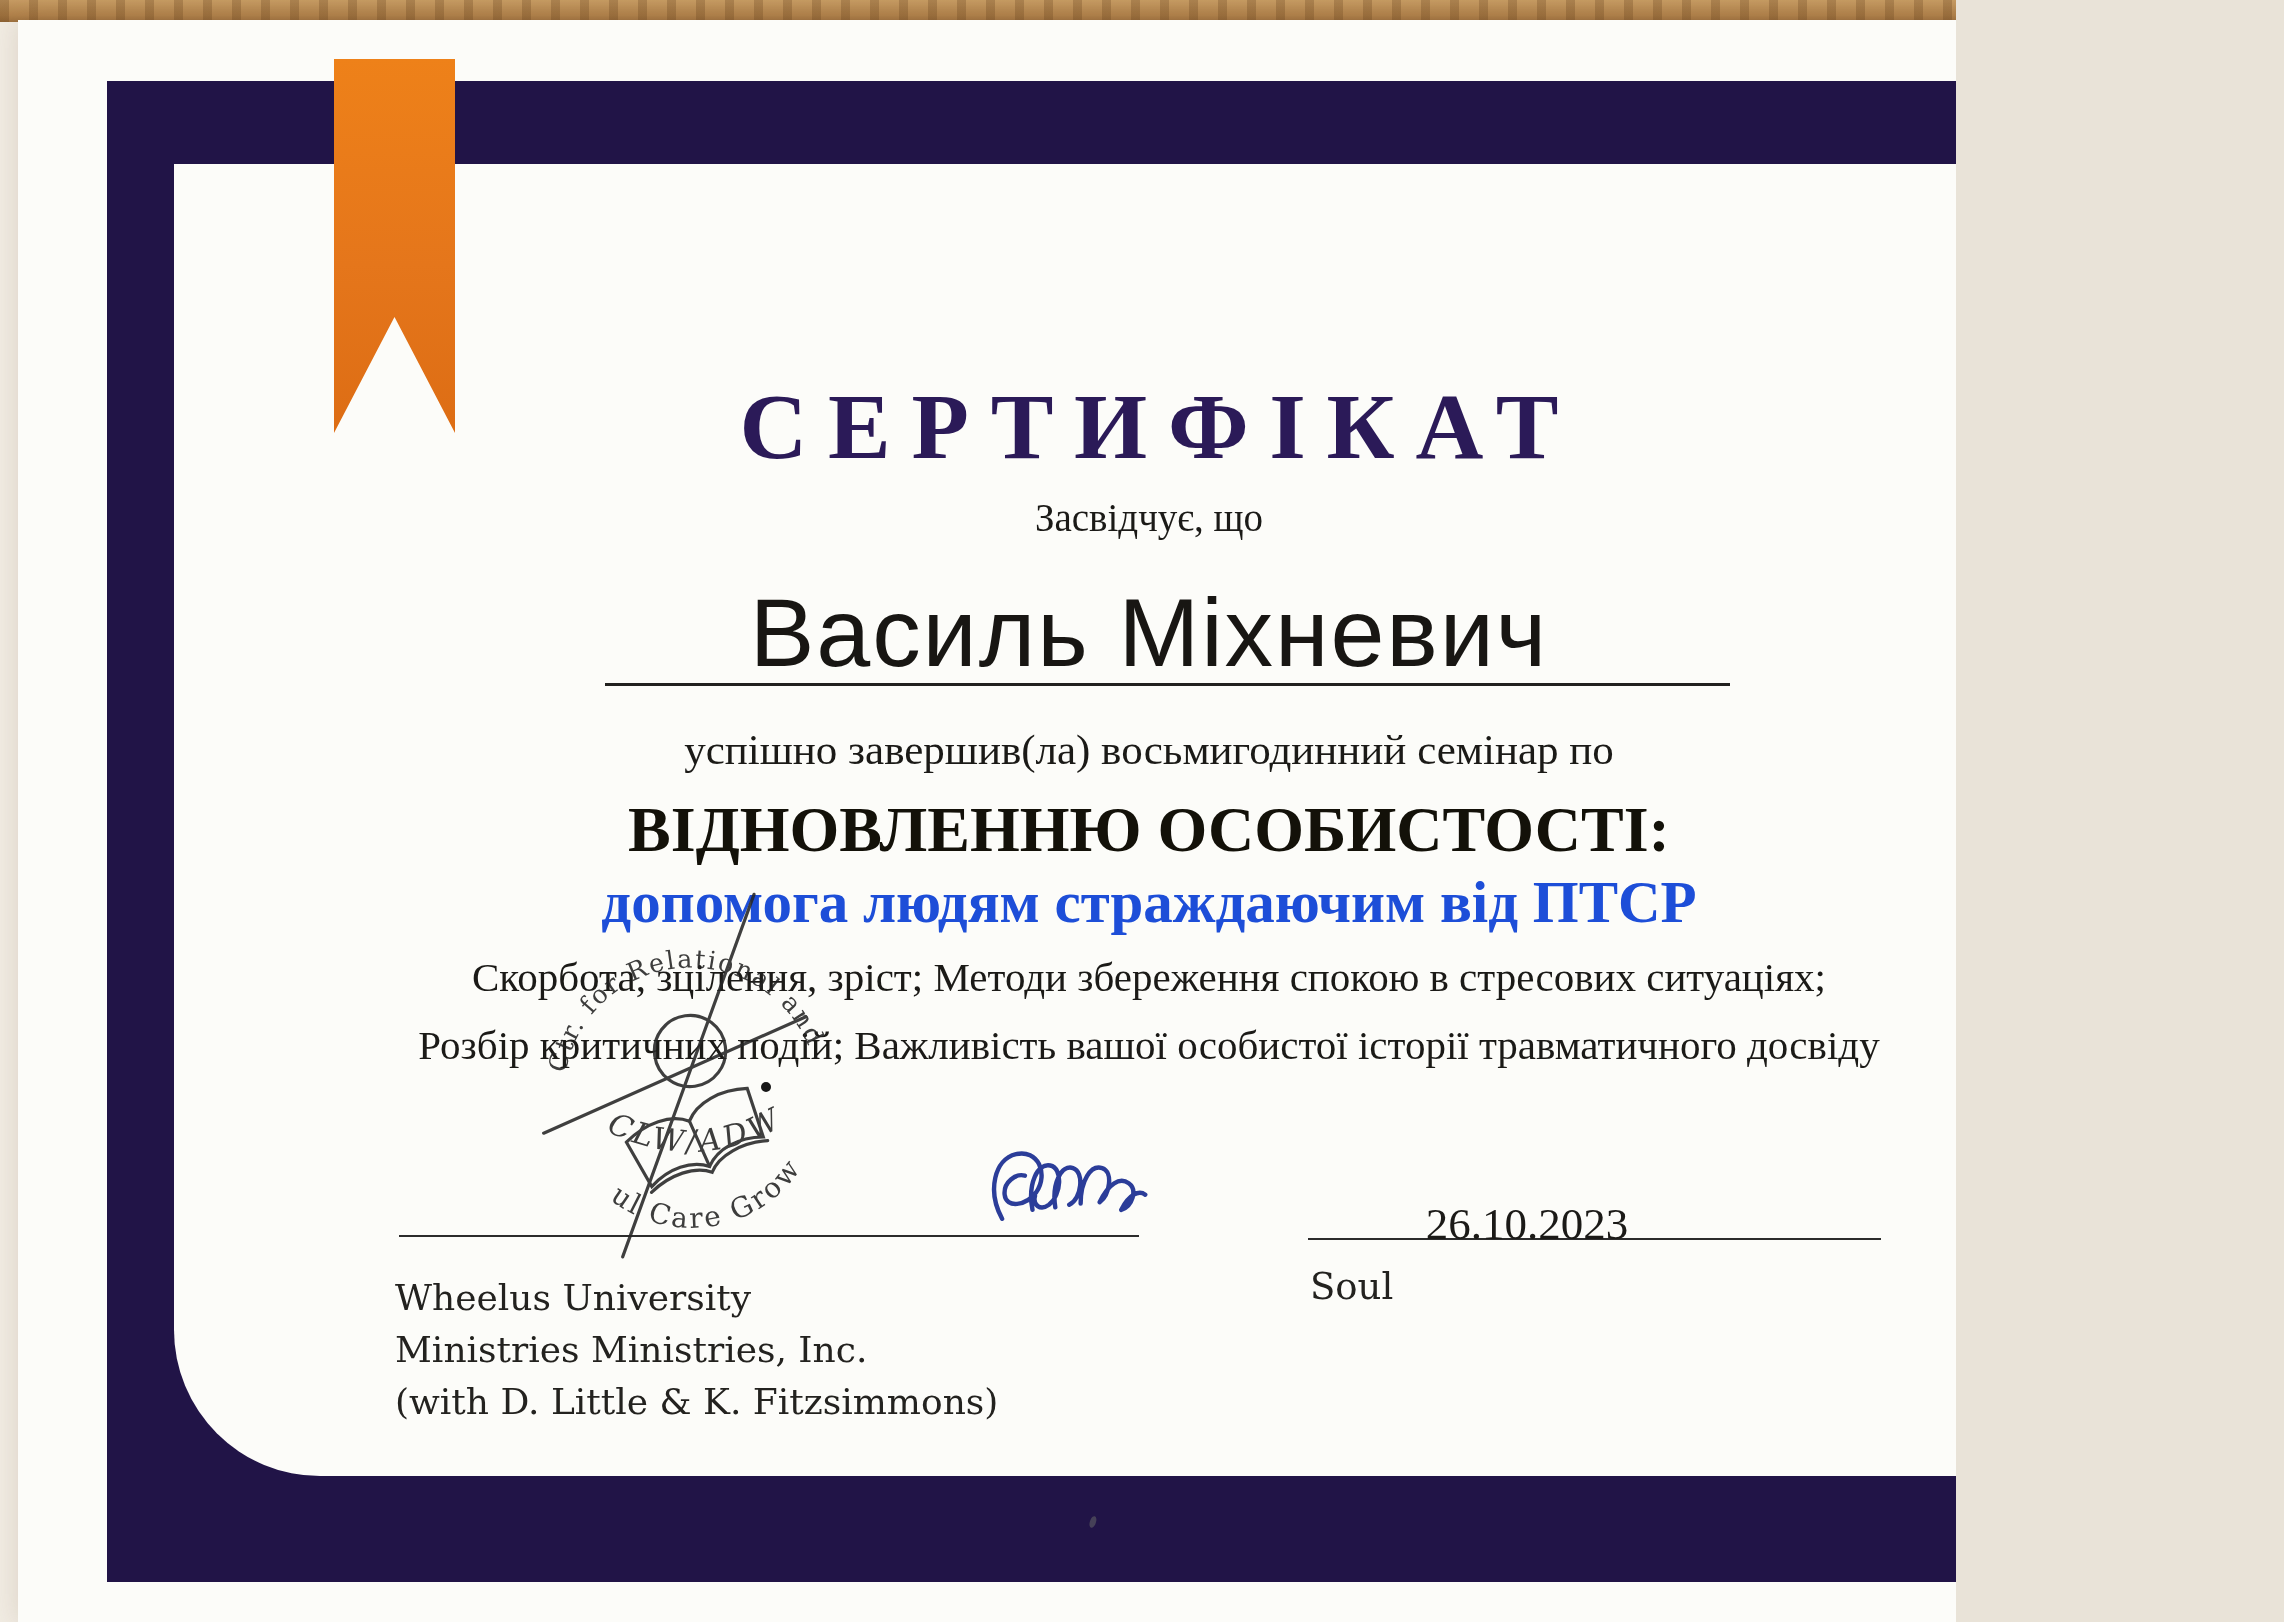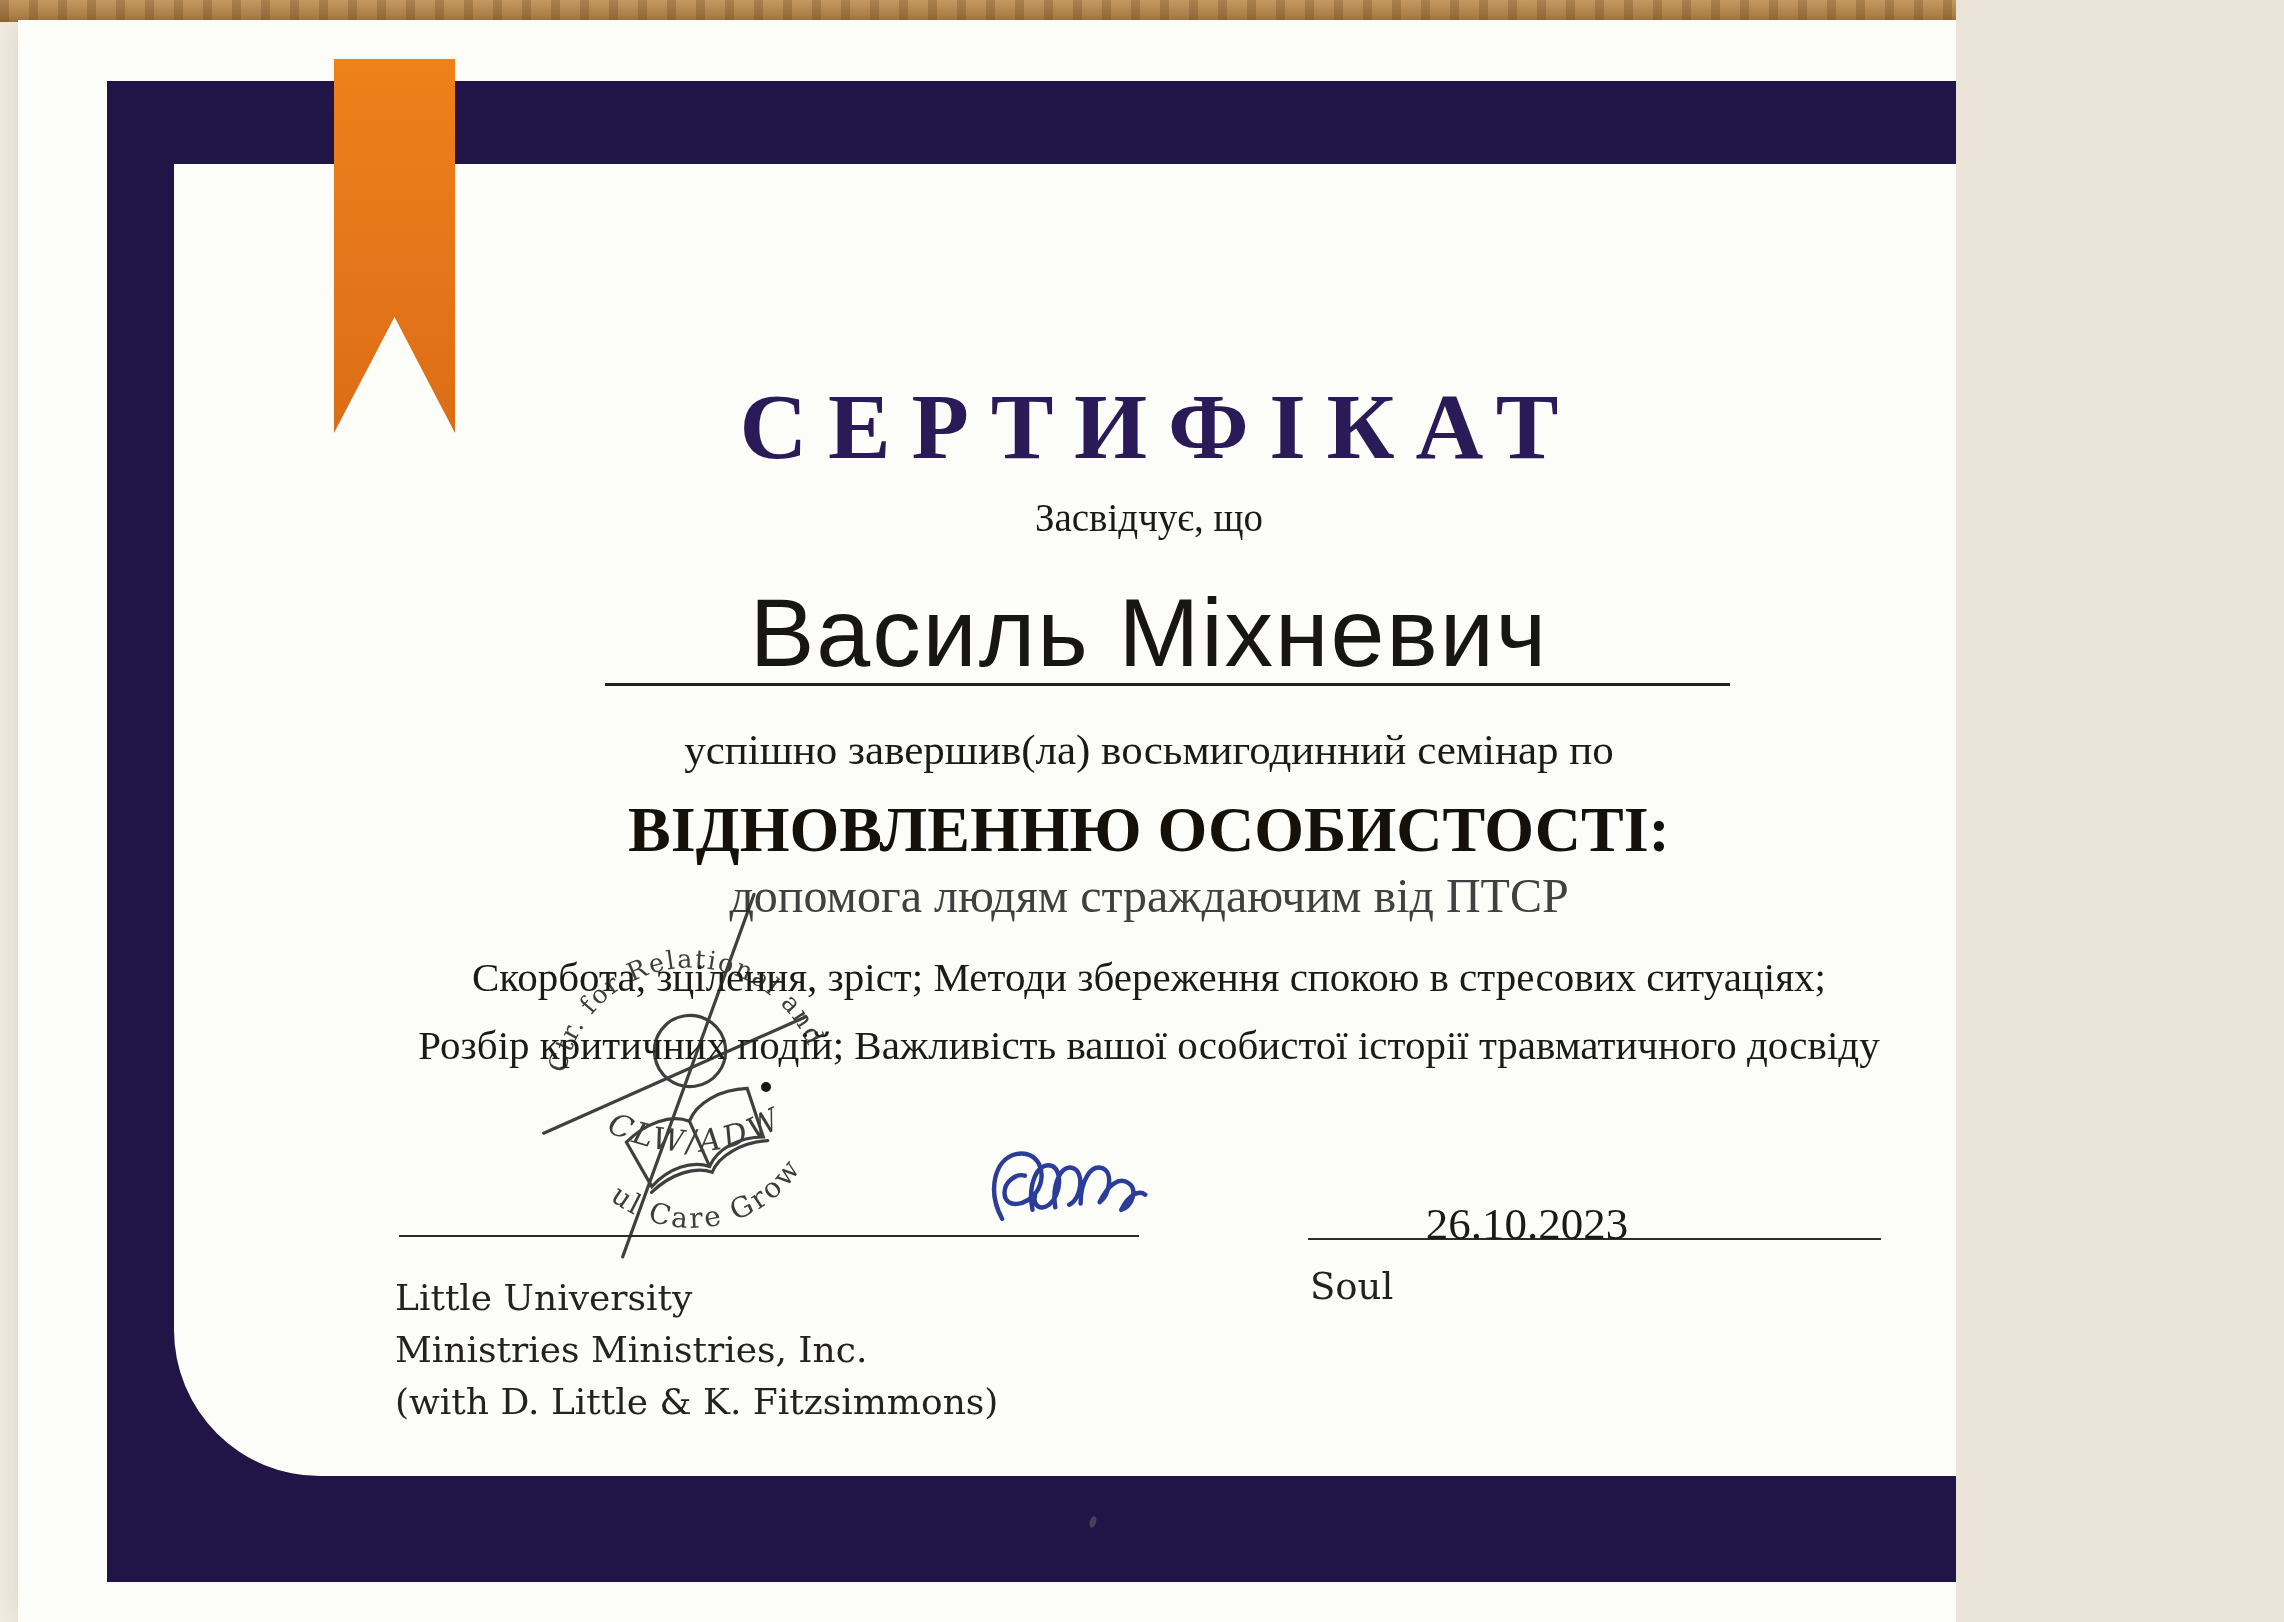--- a/index.html
+++ b/index.html
@@ -44,21 +44,21 @@
     color:#2b1a58;
   }
   .subtitle { top:495px; font-size:39px; }
   .name {
     top:577px; font-size:97px; font-family:"Liberation Sans",sans-serif;
     letter-spacing:1.9px; color:#181613;
   }
   .name-underline { position:absolute; left:605px; top:683px; width:1125px; height:2.5px; background:#22211f; z-index:4; }
   .statement { top:725px; font-size:43px; }
   .heading1 { top:793px; font-size:64px; font-weight:700; color:#131109; }
-  .heading2 { top:868px; font-size:48px; font-weight:400; color:#404040; }
+  .heading2 { top:868px; font-size:59px; font-weight:700; color:#1d4ed8; }
   .topics1 { top:953px; font-size:41px; }
   .topics2 { top:1021px; font-size:41px; }
   .sig-line  { position:absolute; left:399px;  top:1235px; width:740px; height:1.9px; background:#2c2c2c; z-index:4; }
   .date-line { position:absolute; left:1308px; top:1238px; width:573px;  height:1.9px; background:#2c2c2c; z-index:4; }
   .date-value {
     position:absolute; left:1349px; top:1198px; width:356px; text-align:center;
     font-size:45px; color:#1b1a17; z-index:4;
   }
   .date-label {
     position:absolute; left:1310px; top:1265px; font-size:37px;
@@ -134,21 +134,21 @@
          M146,94 C146,58 162,32 180,38 C198,44 192,80 176,92 C190,62 208,52 222,62 C236,72 228,98 210,104 C222,80 238,72 248,80"></path>
   </svg>
 
   <div class="sig-line"></div>
   <div class="date-line"></div>
 
   <div class="date-value">26.10.2023</div>
   <div class="date-label">Soul</div>
 
   <div class="sig-block">
-    <div>Little University</div>
+    <div>Wheelus University</div>
     <div>Ministries Ministries, Inc.</div>
     <div>(with D. Little &amp; K. Fitzsimmons)</div>
   </div>
 
   <div class="ink-dot"></div>
   <div class="speck"></div>
 </div>
 
 
 </body></html>

